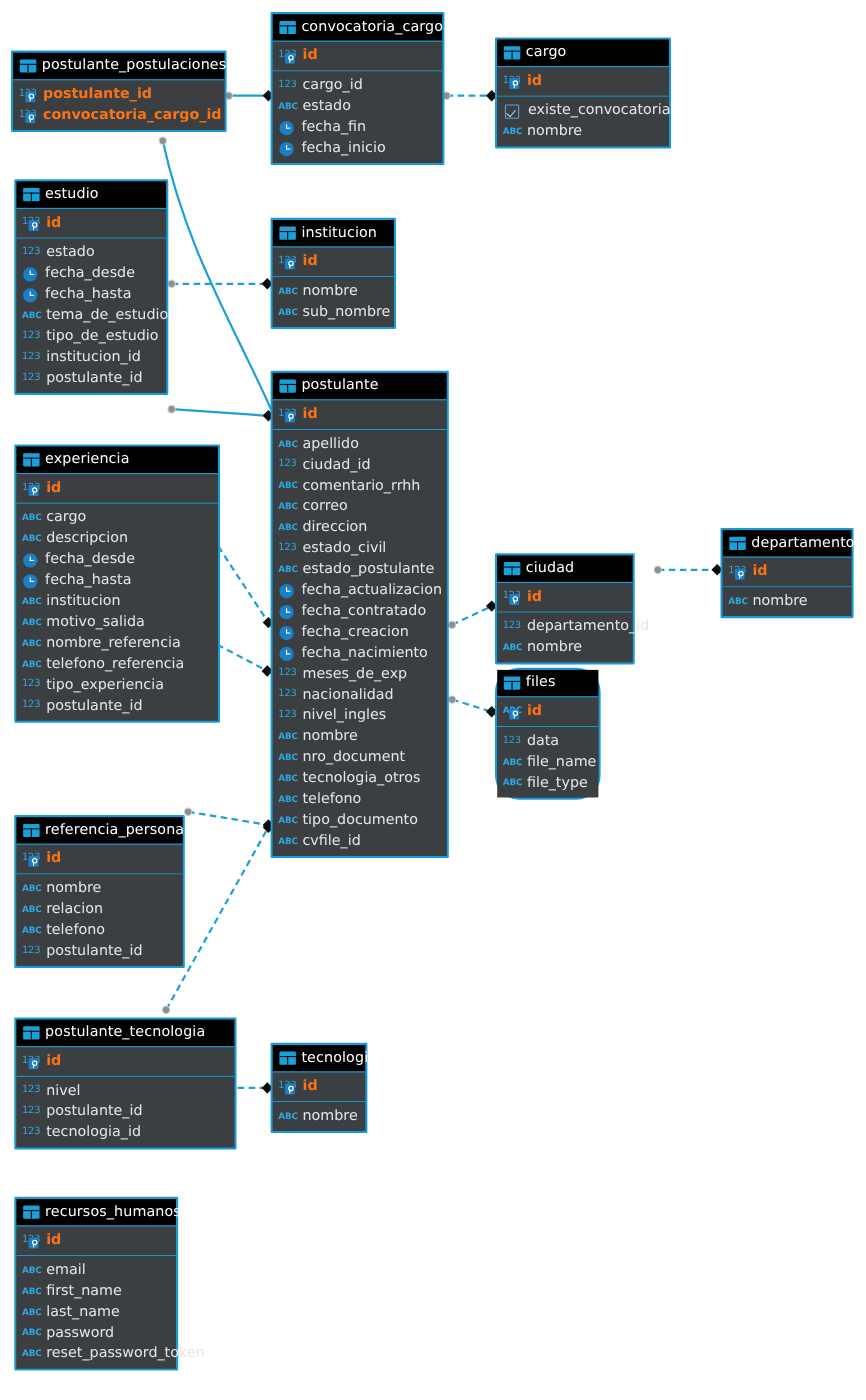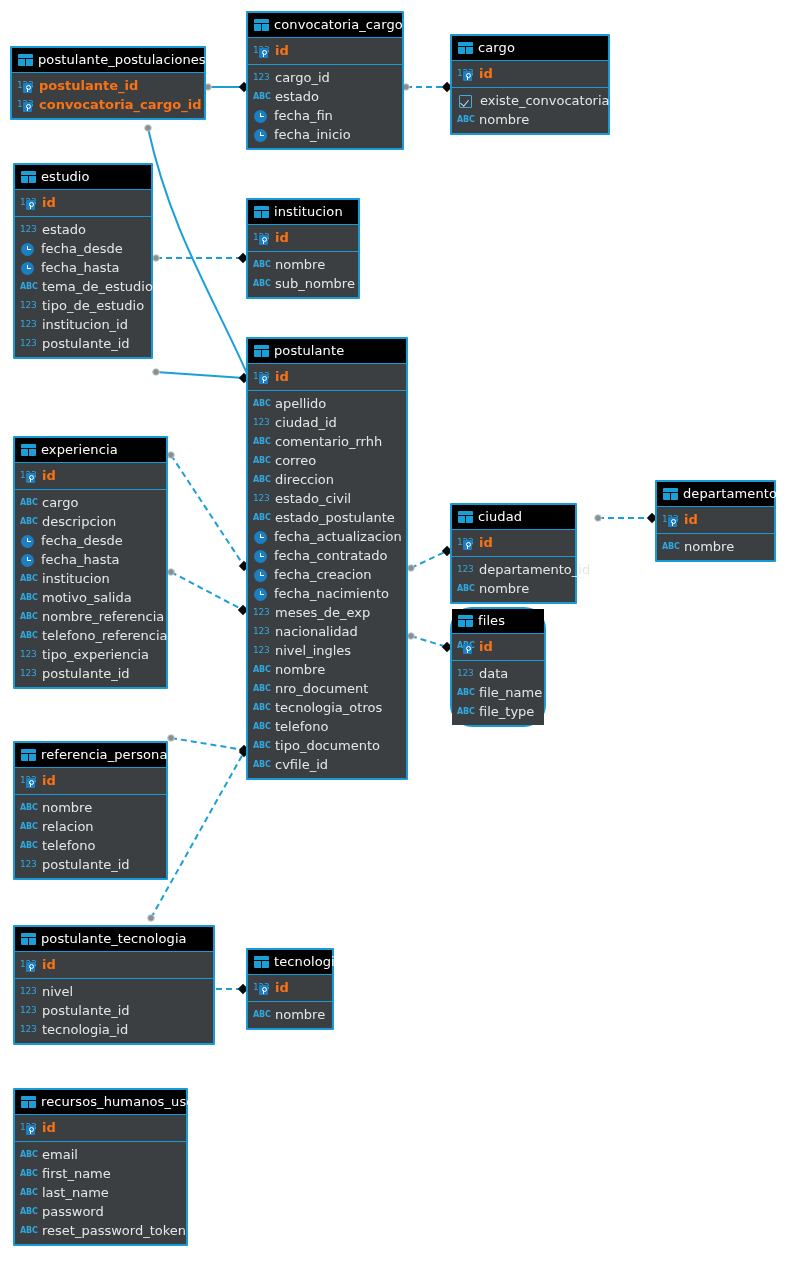--- a/index.html
+++ b/index.html
@@ -497,21 +497,21 @@
           <div class="col-row">
             <span class="ic ic-abc">ABC</span>
             <span class="cname">tipo_documento</span>
           </div>
           <div class="col-row">
             <span class="ic ic-abc">ABC</span>
             <span class="cname">cvfile_id</span>
           </div>
         </div>
       </div>
-      <div class="table-node" style="left: 13px; top: 436px; width: 155px;">
+      <div class="table-node" style="left: 13px; top: 404px; width: 187px;">
         <div class="tbl-header">
           <span class="ic ic-table"></span>
           <span class="tname">experiencia</span>
         </div>
         <div class="pk-section">
           <div class="col-row pk">
             <span class="ic-key-wrap">
               <span class="base">123</span>
               <span class="badge"></span>
             </span>
@@ -712,21 +712,21 @@
             <span class="cname">id</span>
           </div>
         </div>
         <div class="cols-section">
           <div class="col-row">
             <span class="ic ic-abc">ABC</span>
             <span class="cname">nombre</span>
           </div>
         </div>
       </div>
-      <div class="table-node" style="left: 13px; top: 1088px; width: 175px;">
+      <div class="table-node" style="left: 13px; top: 1088px; width: 149px;">
         <div class="tbl-header">
           <span class="ic ic-table"></span>
           <span class="tname">recursos_humanos_user</span>
         </div>
         <div class="pk-section">
           <div class="col-row pk">
             <span class="ic-key-wrap">
               <span class="base">123</span>
               <span class="badge"></span>
             </span>

